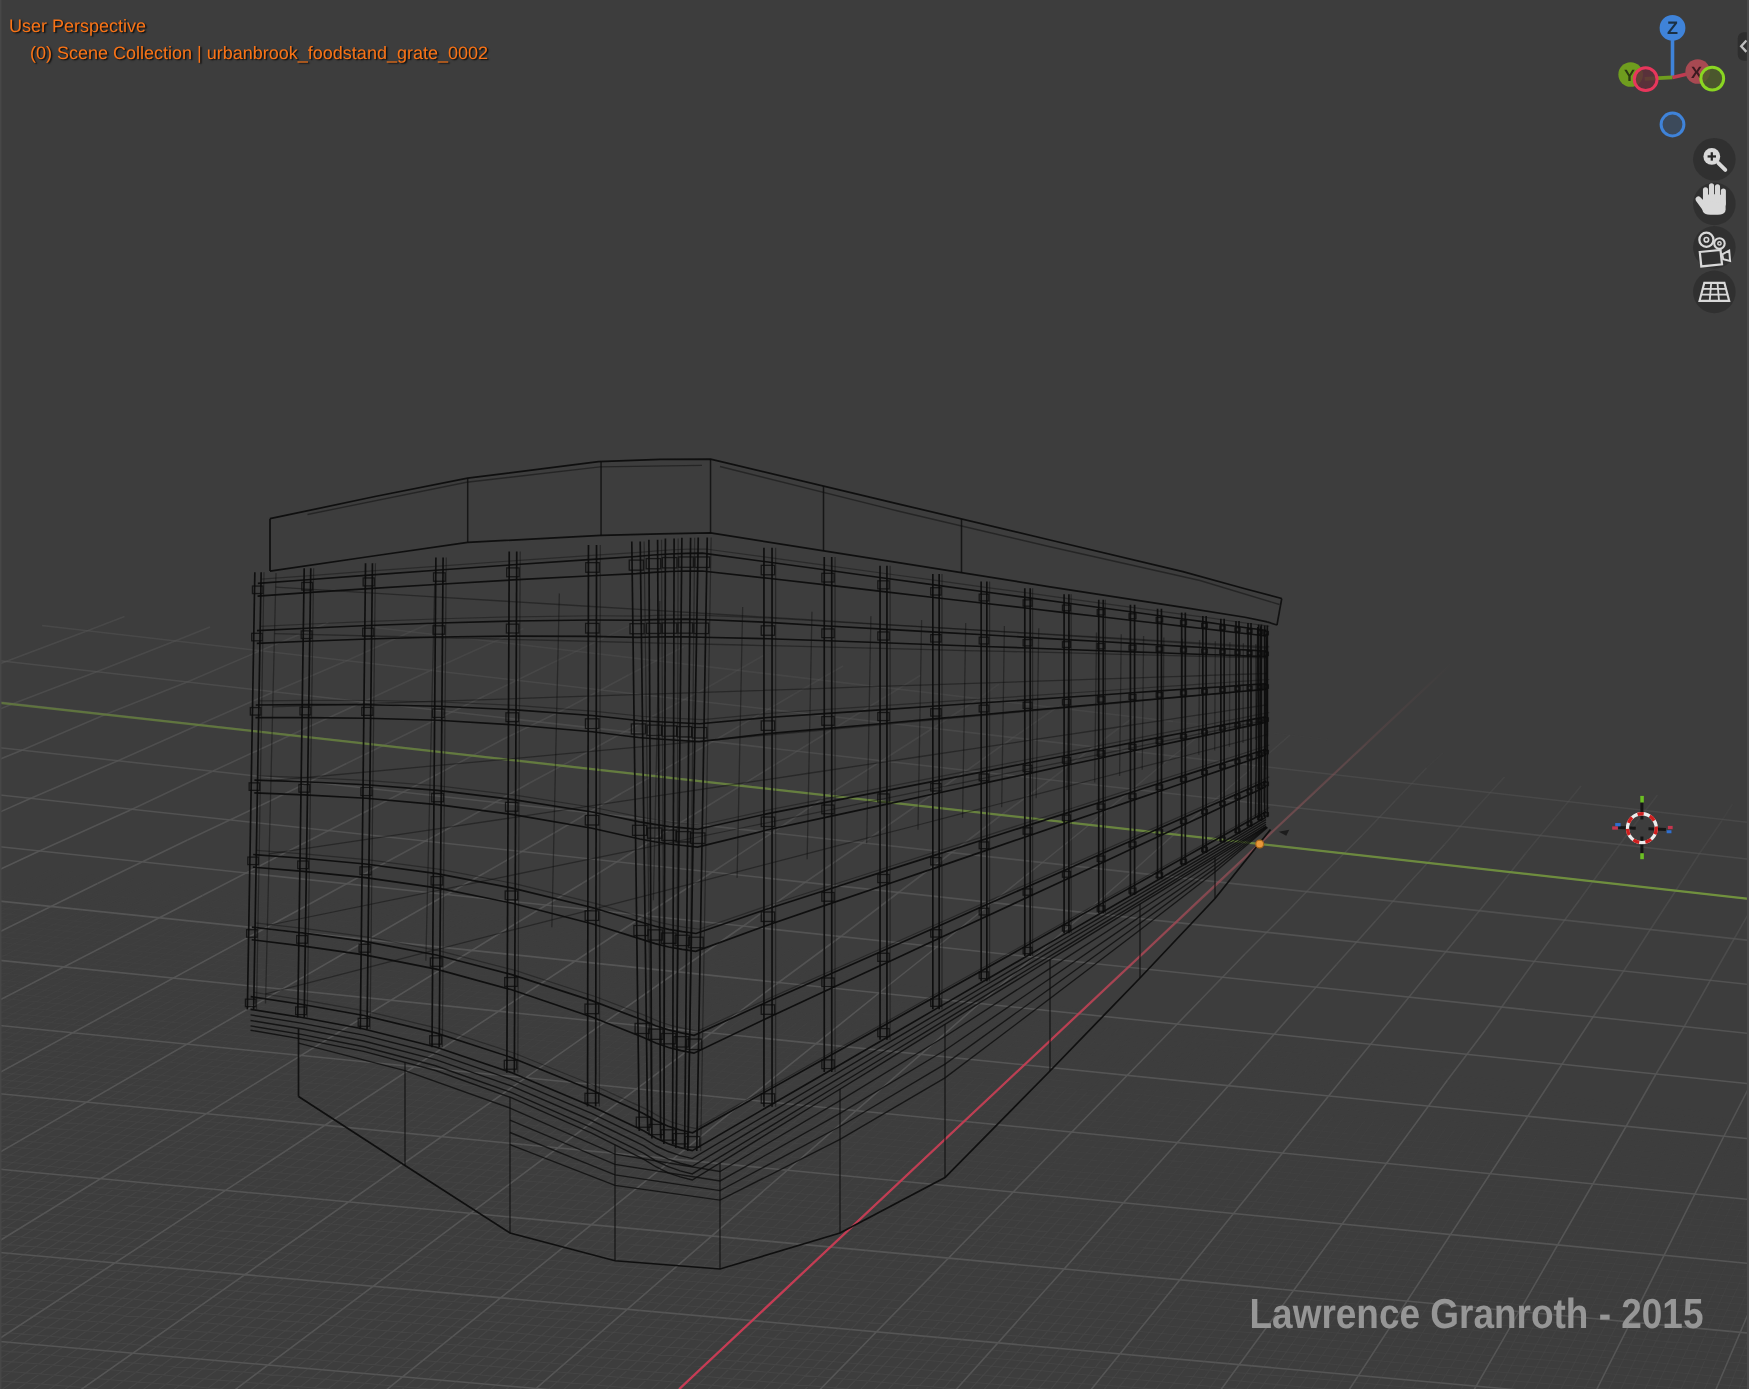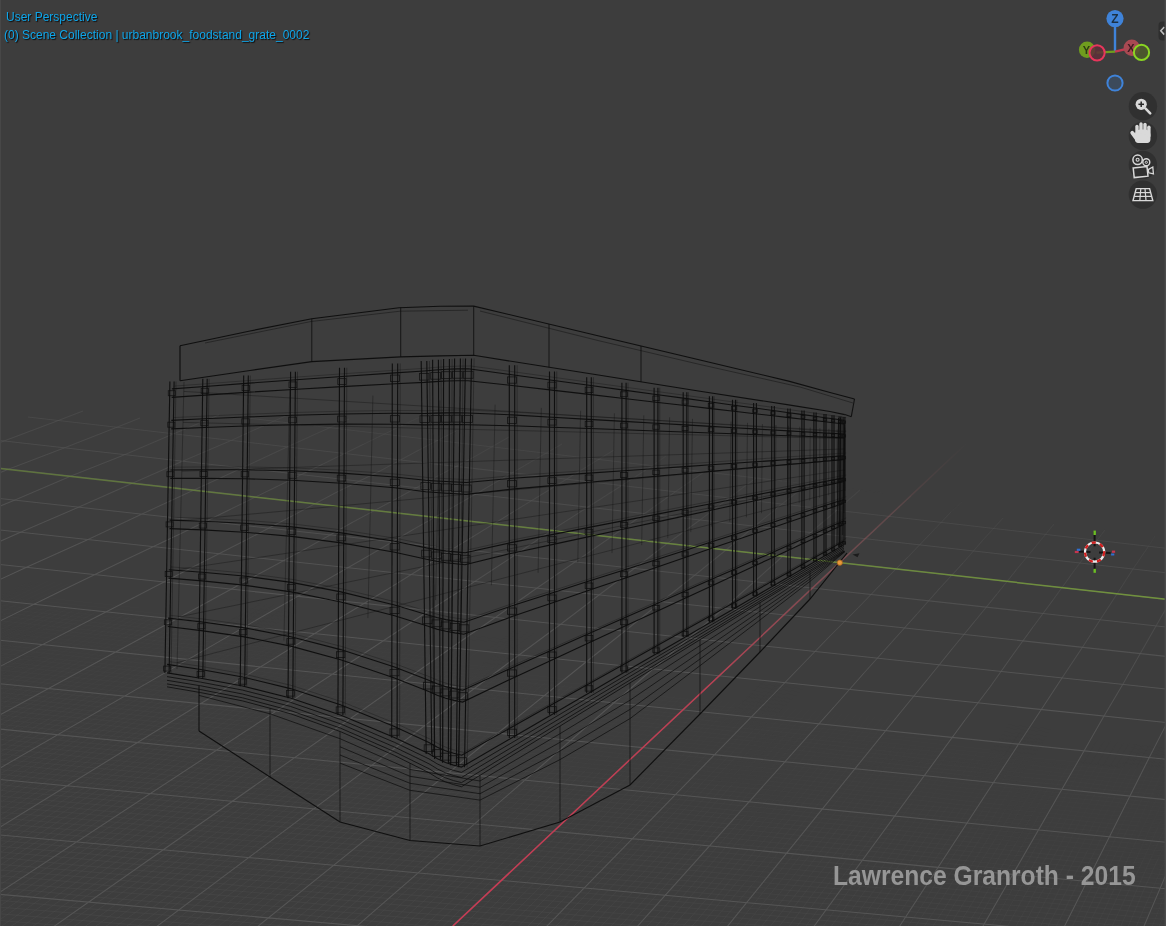--- a/index.html
+++ b/index.html
@@ -1,15 +1,15 @@
 <!DOCTYPE html>
 <html><head><meta charset="utf-8"><style>
 html,body{margin:0;padding:0;background:#3d3d3d;width:1166px;height:926px;overflow:hidden}
 *{font-family:"Liberation Sans",sans-serif}
-.ovl{position:absolute;color:#0ea5e9;font-size:12px;text-shadow:1px 1px 1px rgba(0,0,0,0.85)}
+.ovl{position:absolute;color:#f97316;font-size:12px;text-shadow:1px 1px 1px rgba(0,0,0,0.85)}
 </style></head><body>
 <svg width="1166" height="926" style="position:absolute;left:0;top:0">
 <rect x="0" y="0" width="1166" height="926" fill="#3d3d3d"></rect>
 <g id="grid">
 <path d="M100 969L-44 957 M829 967L-50 890 M1215 945L-55 830 M1206 971L1215 945 M1233 895L-59 774 M1116 992L1213 764 M1214 847L-63 723 M1035 985L1149 758 M1230 806L-67 677 M953 978L1084 751 M1213 764L-71 633 M871 970L1018 745 M1228 729L-74 593 M766 992L965 720 M680 985L900 713 M592 977L834 707 M504 970L768 700 M382 992L701 693 M289 985L653 669 M195 977L586 662 M100 969L519 655 M-41 993L451 648 M-47 923L383 641 M-52 859L340 618 M-57 801L272 611 M-61 748L204 604 M-65 700L135 597 M-69 655L65 589 M-72 613L27 567" stroke="#575757" stroke-width="1.05" stroke-opacity="0.94" fill="none"></path>
 <path d="M1149 758L1167 723 M1084 751L1104 716 M900 713L927 680 M834 707L864 673 M768 700L800 667 M586 662L625 631 M519 655L561 624 M451 648L496 617 M340 618L388 589 M272 611L323 582 M204 604L257 575 M135 597L191 568 M27 567L87 540 M-42 560L21 532" stroke="#575757" stroke-width="1.05" stroke-opacity="0.85" fill="none"></path>
 <path d="M1167 723L1183 690 M1104 716L1123 684 M927 680L952 649 M864 673L891 643 M800 667L830 636 M625 631L661 602 M561 624L599 595 M496 617L537 588 M323 582L370 555 M257 575L307 548 M191 568L244 541 M21 532L79 507 M-46 525L15 500" stroke="#575757" stroke-width="1.05" stroke-opacity="0.76" fill="none"></path>
 <path d="M1183 690L1198 660 M1123 684L1140 654 M1062 678L1082 648 M891 643L917 614 M830 636L858 608 M768 630L798 601 M661 602L695 575 M599 595L635 568 M537 588L575 562 M474 582L515 555 M370 555L414 529 M307 548L353 522 M244 541L292 516 M79 507L133 483 M15 500L71 476 M-50 493L9 469" stroke="#575757" stroke-width="1.05" stroke-opacity="0.67" fill="none"></path>
 <path d="M1198 660L1212 632 M1140 654L1156 626 M1082 648L1100 620 M917 614L940 588 M858 608L884 581 M798 601L826 575 M635 568L668 543 M575 562L611 537 M515 555L552 530 M353 522L396 499 M292 516L337 492 M231 509L278 486 M71 476L124 455 M9 469L64 448 M-54 462L4 441" stroke="#575757" stroke-width="1.05" stroke-opacity="0.58" fill="none"></path>
 <path d="M1156 626L1171 600 M1100 620L1117 594 M940 588L963 563 M884 581L908 557 M826 575L852 551 M668 543L700 520 M611 537L644 514 M552 530L588 507 M396 499L436 477 M337 492L380 471 M278 486L323 464 M124 455L173 434 M64 448L115 428 M4 441L57 421" stroke="#575757" stroke-width="1.05" stroke-opacity="0.48" fill="none"></path>
@@ -480,13 +480,13 @@
 <line x1="1145.0" y1="188.6" x2="1146.0" y2="200.6" stroke="#d9d9d9" stroke-width="1.2"></line>
 <line x1="1135.2" y1="192.6" x2="1150.7" y2="192.6" stroke="#d9d9d9" stroke-width="1.2"></line>
 <line x1="1134.2" y1="196.4" x2="1151.8" y2="196.4" stroke="#d9d9d9" stroke-width="1.2"></line>
 </g>
 <rect x="1158.5" y="21.5" width="10" height="19" rx="4" fill="#2e2e2e"></rect>
 <path d="M1164.3 27.0 L1160.8 30.8 L1164.3 34.6" fill="none" stroke="#bdbdbd" stroke-width="1.6"></path>
 <line x1="1165.3" y1="0" x2="1165.3" y2="926" stroke="#4b4b4b" stroke-width="1.4"></line>
 <line x1="0.5" y1="0" x2="0.5" y2="926" stroke="#474747" stroke-width="1"></line>
 </svg>
 <div class="ovl" style="left:6px;top:10px">User Perspective</div>
-<div class="ovl" style="left:4px;top:28px">(0) Scene Collection | urbanbrook_foodstand_grate_0002</div>
+<div class="ovl" style="left:20px;top:28px">(0) Scene Collection | urbanbrook_foodstand_grate_0002</div>
 <div style="position:absolute;left:833px;top:860px;color:#969696;font-size:28px;font-weight:bold;white-space:nowrap;transform:scaleX(0.88);transform-origin:left top">Lawrence Granroth - 2015</div>
 </body></html>

